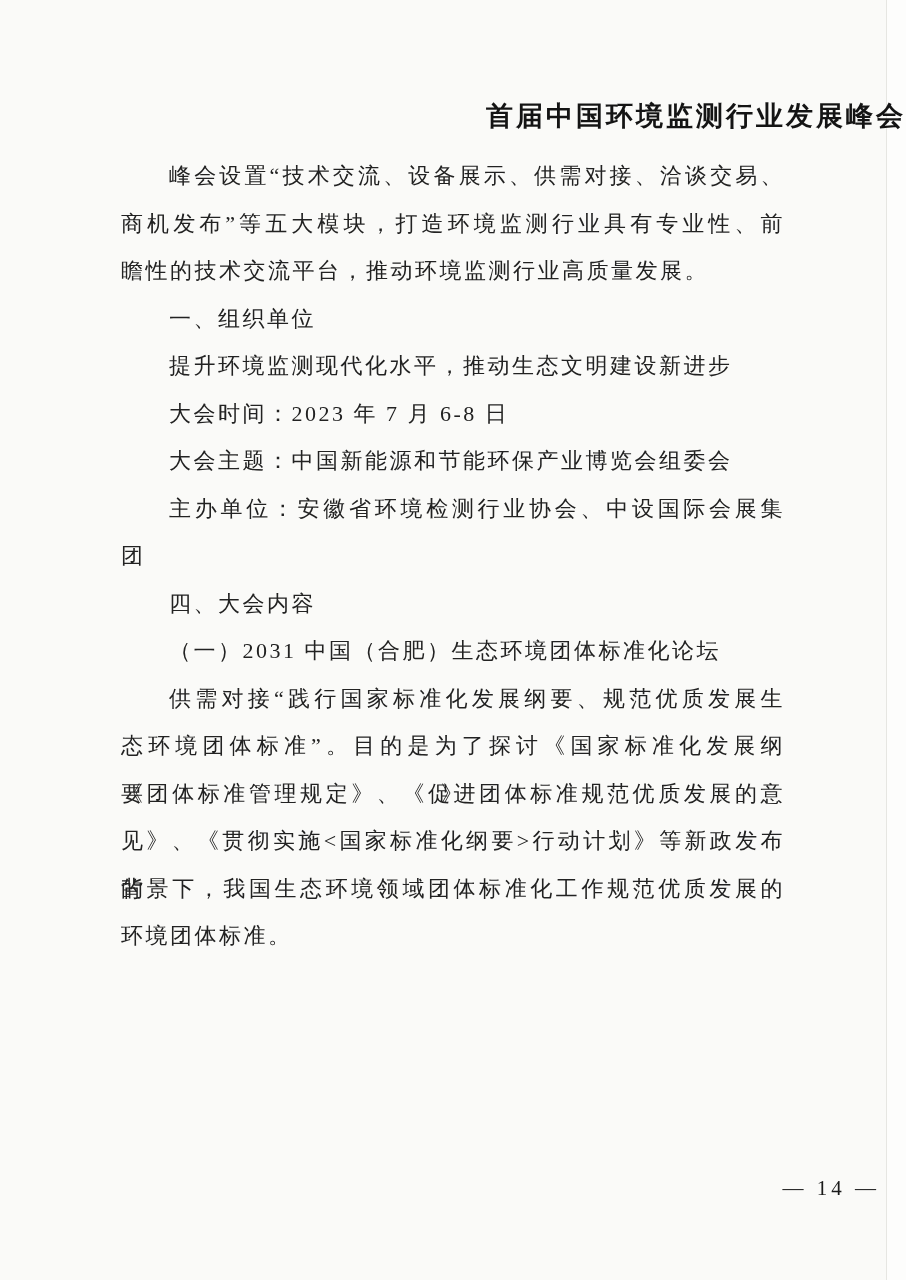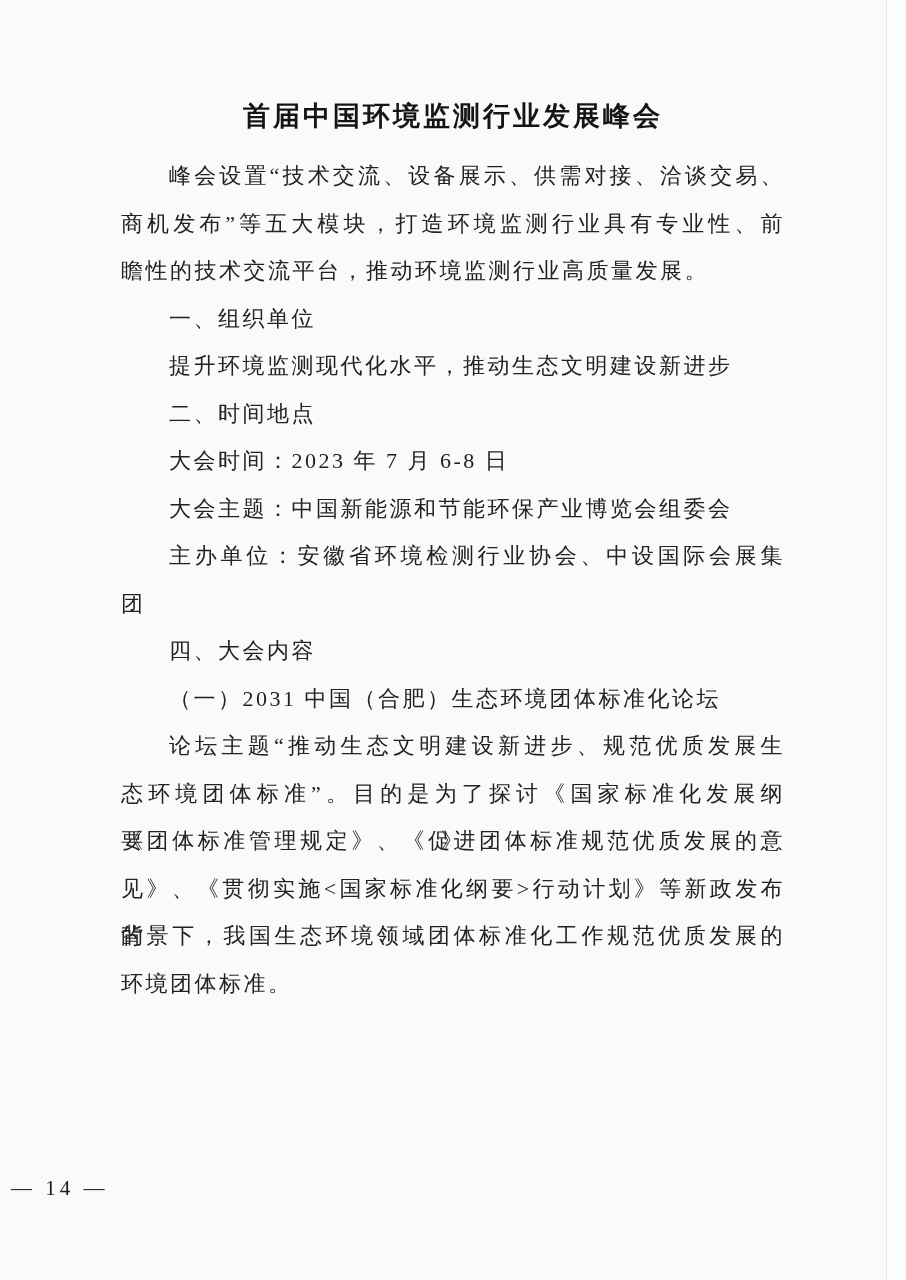--- a/index.html
+++ b/index.html
@@ -21,21 +21,21 @@
   .scan-line-v {
     position: absolute;
     left: 886px; top: 0;
     width: 1px; height: 100%;
     background: #e6e6e2;
   }
   .doc-title {
     position: absolute;
     top: 96px; left: 0;
     width: 906px;
-    text-align: center;
+    text-align: right;
     font-size: 27px;
     font-weight: bold;
     letter-spacing: 3px;
     line-height: 40px;
     color: #141414;
   }
   .lines {
     position: absolute;
     top: 152px;
     left: 121px;
@@ -52,51 +52,50 @@
   .line.indent { text-indent: 48px; }
   .line.justify {
     white-space: normal;
     text-align: justify;
     text-align-last: justify;
     word-break: break-all;
   }
   .page-number {
     position: absolute;
     top: 1176px;
-    left: 11px;
+    left: 0;
     width: 880px;
-    text-align: left;
+    text-align: right;
     font-size: 21px;
     letter-spacing: 4px;
     color: #1a1a1a;
   }
 </style>
 </head>
 <body>
 
 <div class="page">
   <div class="scan-edge-strip"></div>
   <div class="scan-line-v"></div>
 
   <div class="doc-title">首届中国环境监测行业发展峰会</div>
 
   <div class="lines">
     <div class="line indent justify">峰会设置“技术交流、设备展示、供需对接、洽谈交易、</div>
     <div class="line justify">商机发布”等五大模块，打造环境监测行业具有专业性、前</div>
     <div class="line">瞻性的技术交流平台，推动环境监测行业高质量发展。</div>
     <div class="line indent">一、组织单位</div>
     <div class="line indent">提升环境监测现代化水平，推动生态文明建设新进步</div>
-    <div class="line indent">二、时间地点</div>
     <div class="line indent">大会时间：2023 年 7 月 6-8 日</div>
     <div class="line indent">大会主题：中国新能源和节能环保产业博览会组委会</div>
     <div class="line indent justify">主办单位：安徽省环境检测行业协会、中设国际会展集</div>
     <div class="line">团</div>
     <div class="line indent">四、大会内容</div>
     <div class="line indent">（一）2031 中国（合肥）生态环境团体标准化论坛</div>
-    <div class="line indent justify">论坛主题“推动生态文明建设新进步、规范优质发展生</div>
+    <div class="line indent justify">供需对接“践行国家标准化发展纲要、规范优质发展生</div>
     <div class="line justify">态环境团体标准”。目的是为了探讨《国家标准化发展纲要》、</div>
     <div class="line justify">《团体标准管理规定》、《促进团体标准规范优质发展的意</div>
     <div class="line justify">见》、《贯彻实施&lt;国家标准化纲要&gt;行动计划》等新政发布的</div>
     <div class="line justify">背景下，我国生态环境领域团体标准化工作规范优质发展的</div>
     <div class="line">环境团体标准。</div>
   </div>
 
   <div class="page-number">— 14 —</div>
 </div>
 

